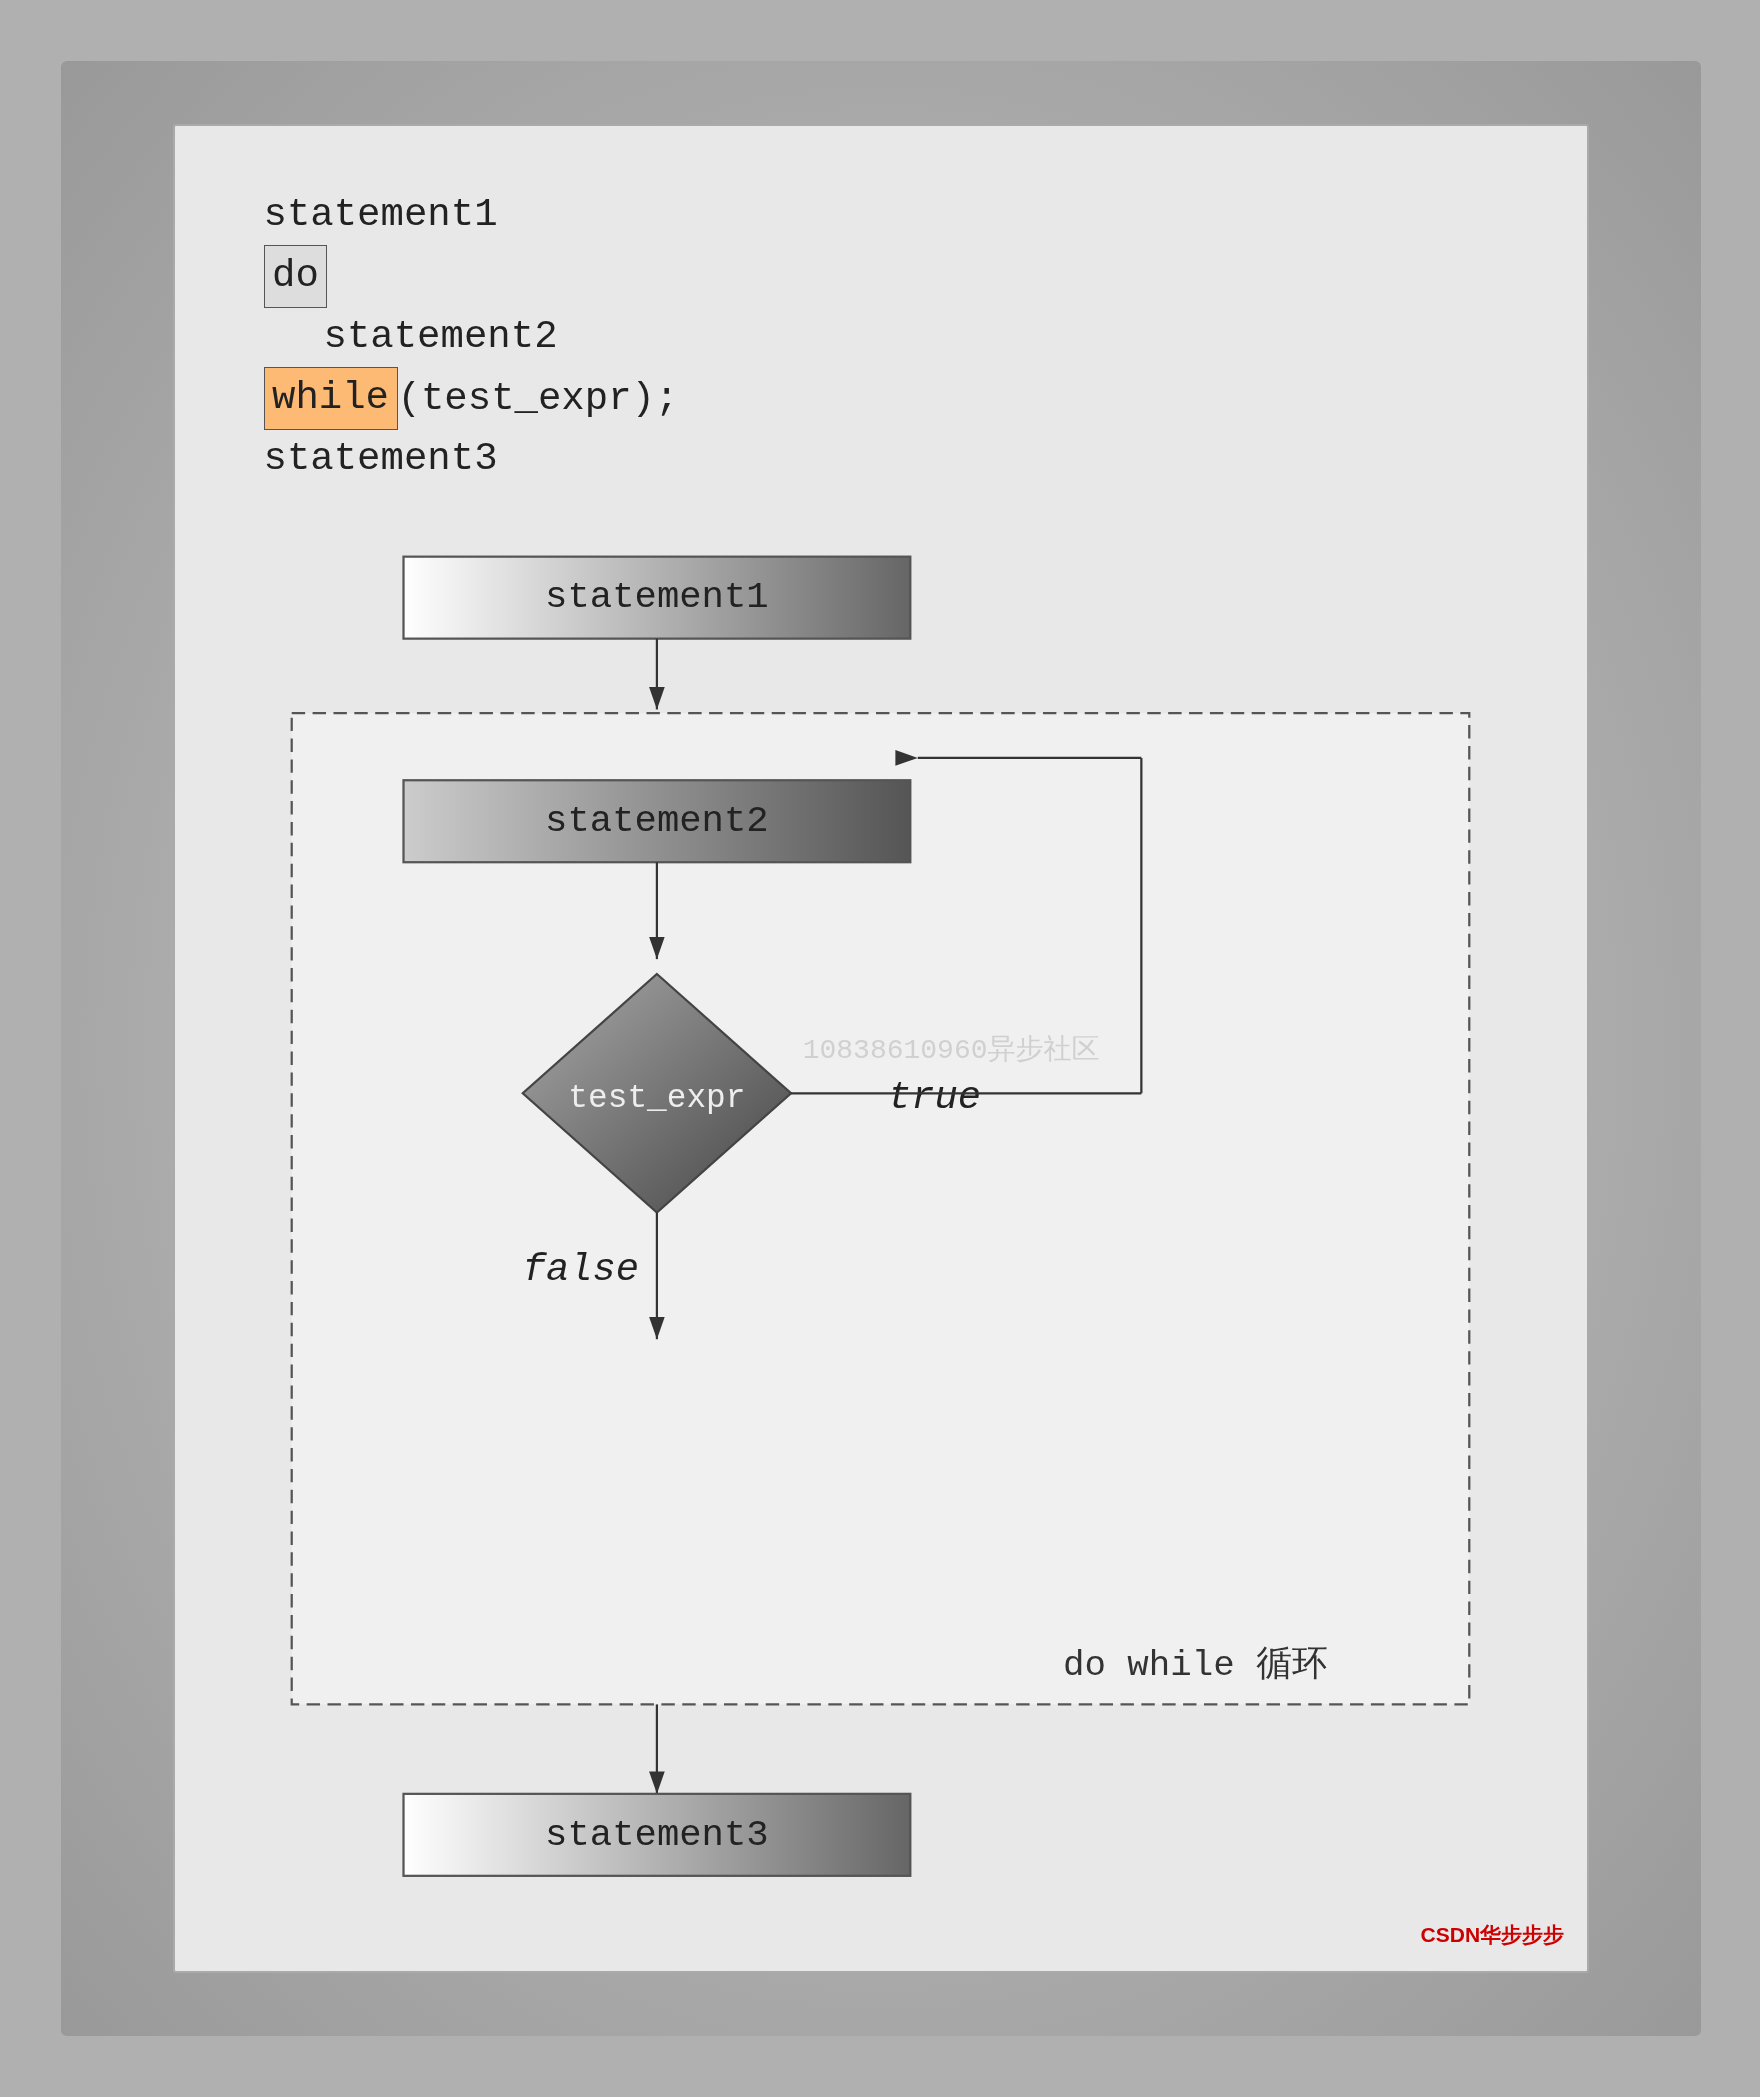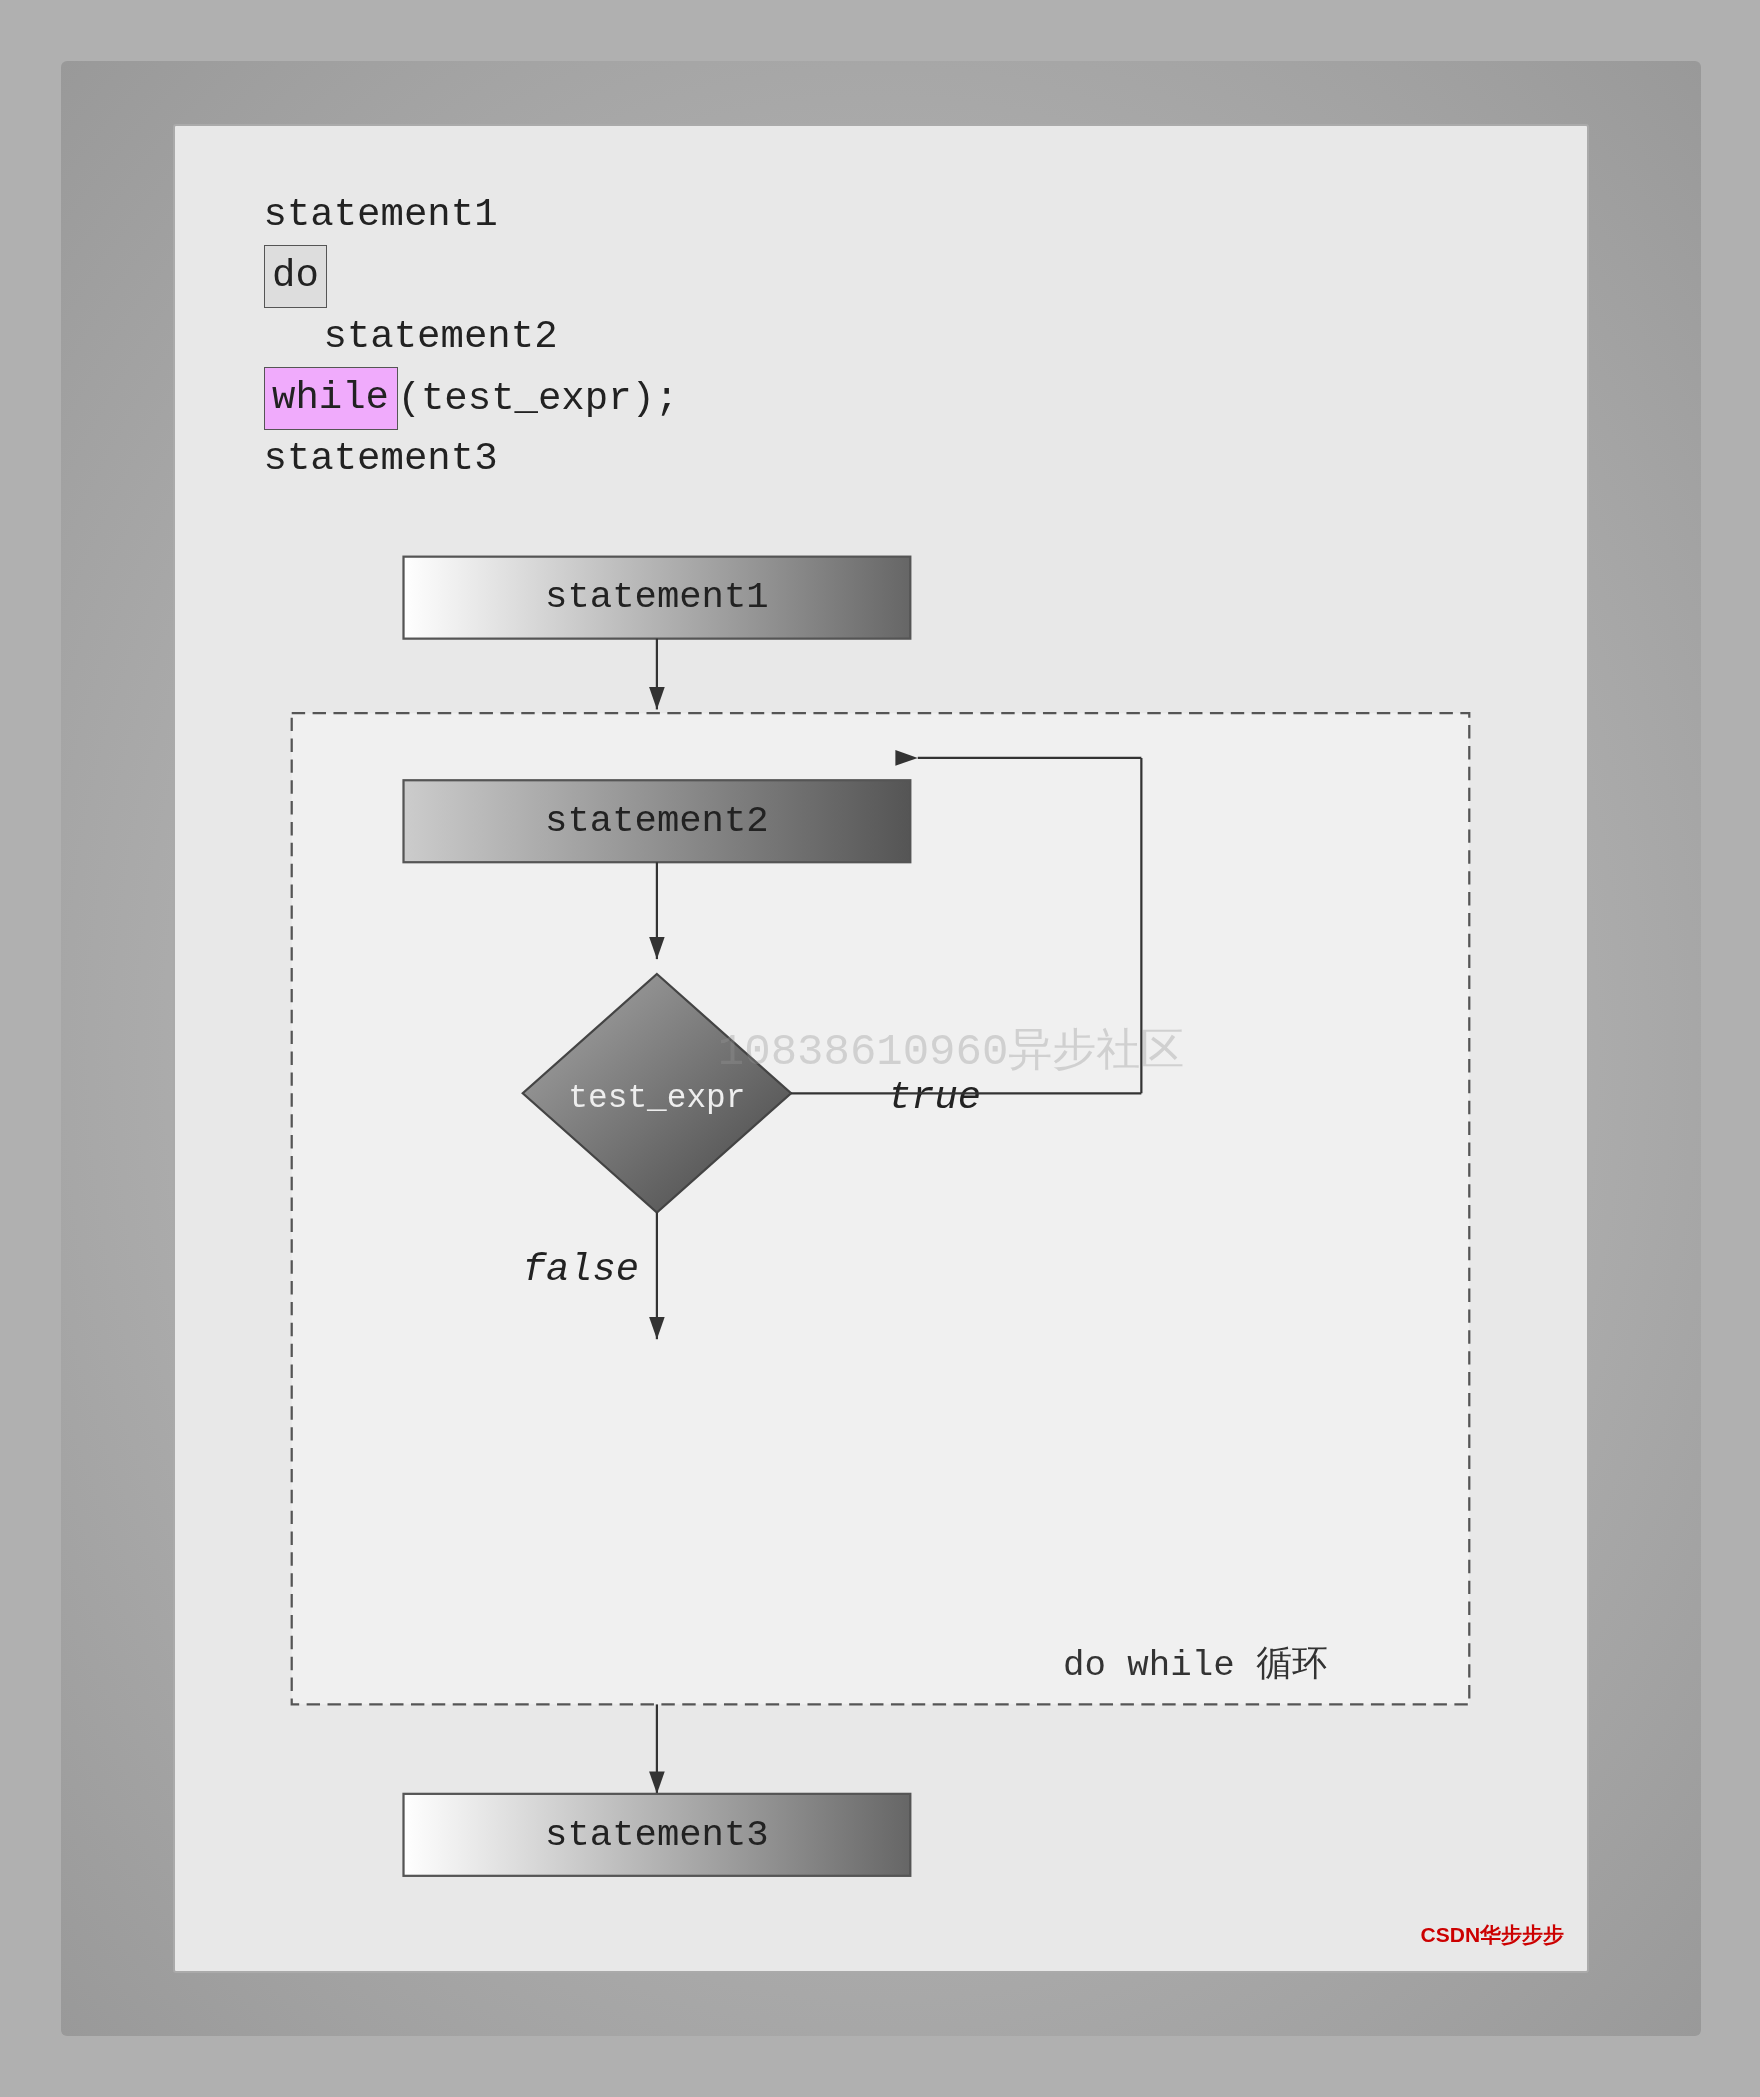--- a/index.html
+++ b/index.html
@@ -50,21 +50,21 @@
       display: inline-block;
       border: 1.5px solid #555;
       padding: 1.5px 7.5px;
       background: #ddd;
     }
 
     .code-keyword-dark {
       display: inline-block;
       border: 1.5px solid #555;
       padding: 1.5px 7.5px;
-      background: #f0abfc;
+      background: #fdba74;
       color: #222;
     }
 
     .code-indent {
       margin-left: 60px;
     }
 
     
     .flowchart-area {
       width: 100%;
@@ -73,21 +73,21 @@
       align-items: center;
       position: relative;
     }
 
     
     .watermark {
       position: absolute;
       top: 50%;
       left: 55%;
       transform: translate(-50%, -50%);
-      font-size: 44px;
+      font-size: 28px;
       color: rgba(150,150,150,0.35);
       white-space: nowrap;
       pointer-events: none;
       z-index: 10;
     }
 
     
     .csdn-logo {
       position: absolute;
       bottom: 22.4px;

